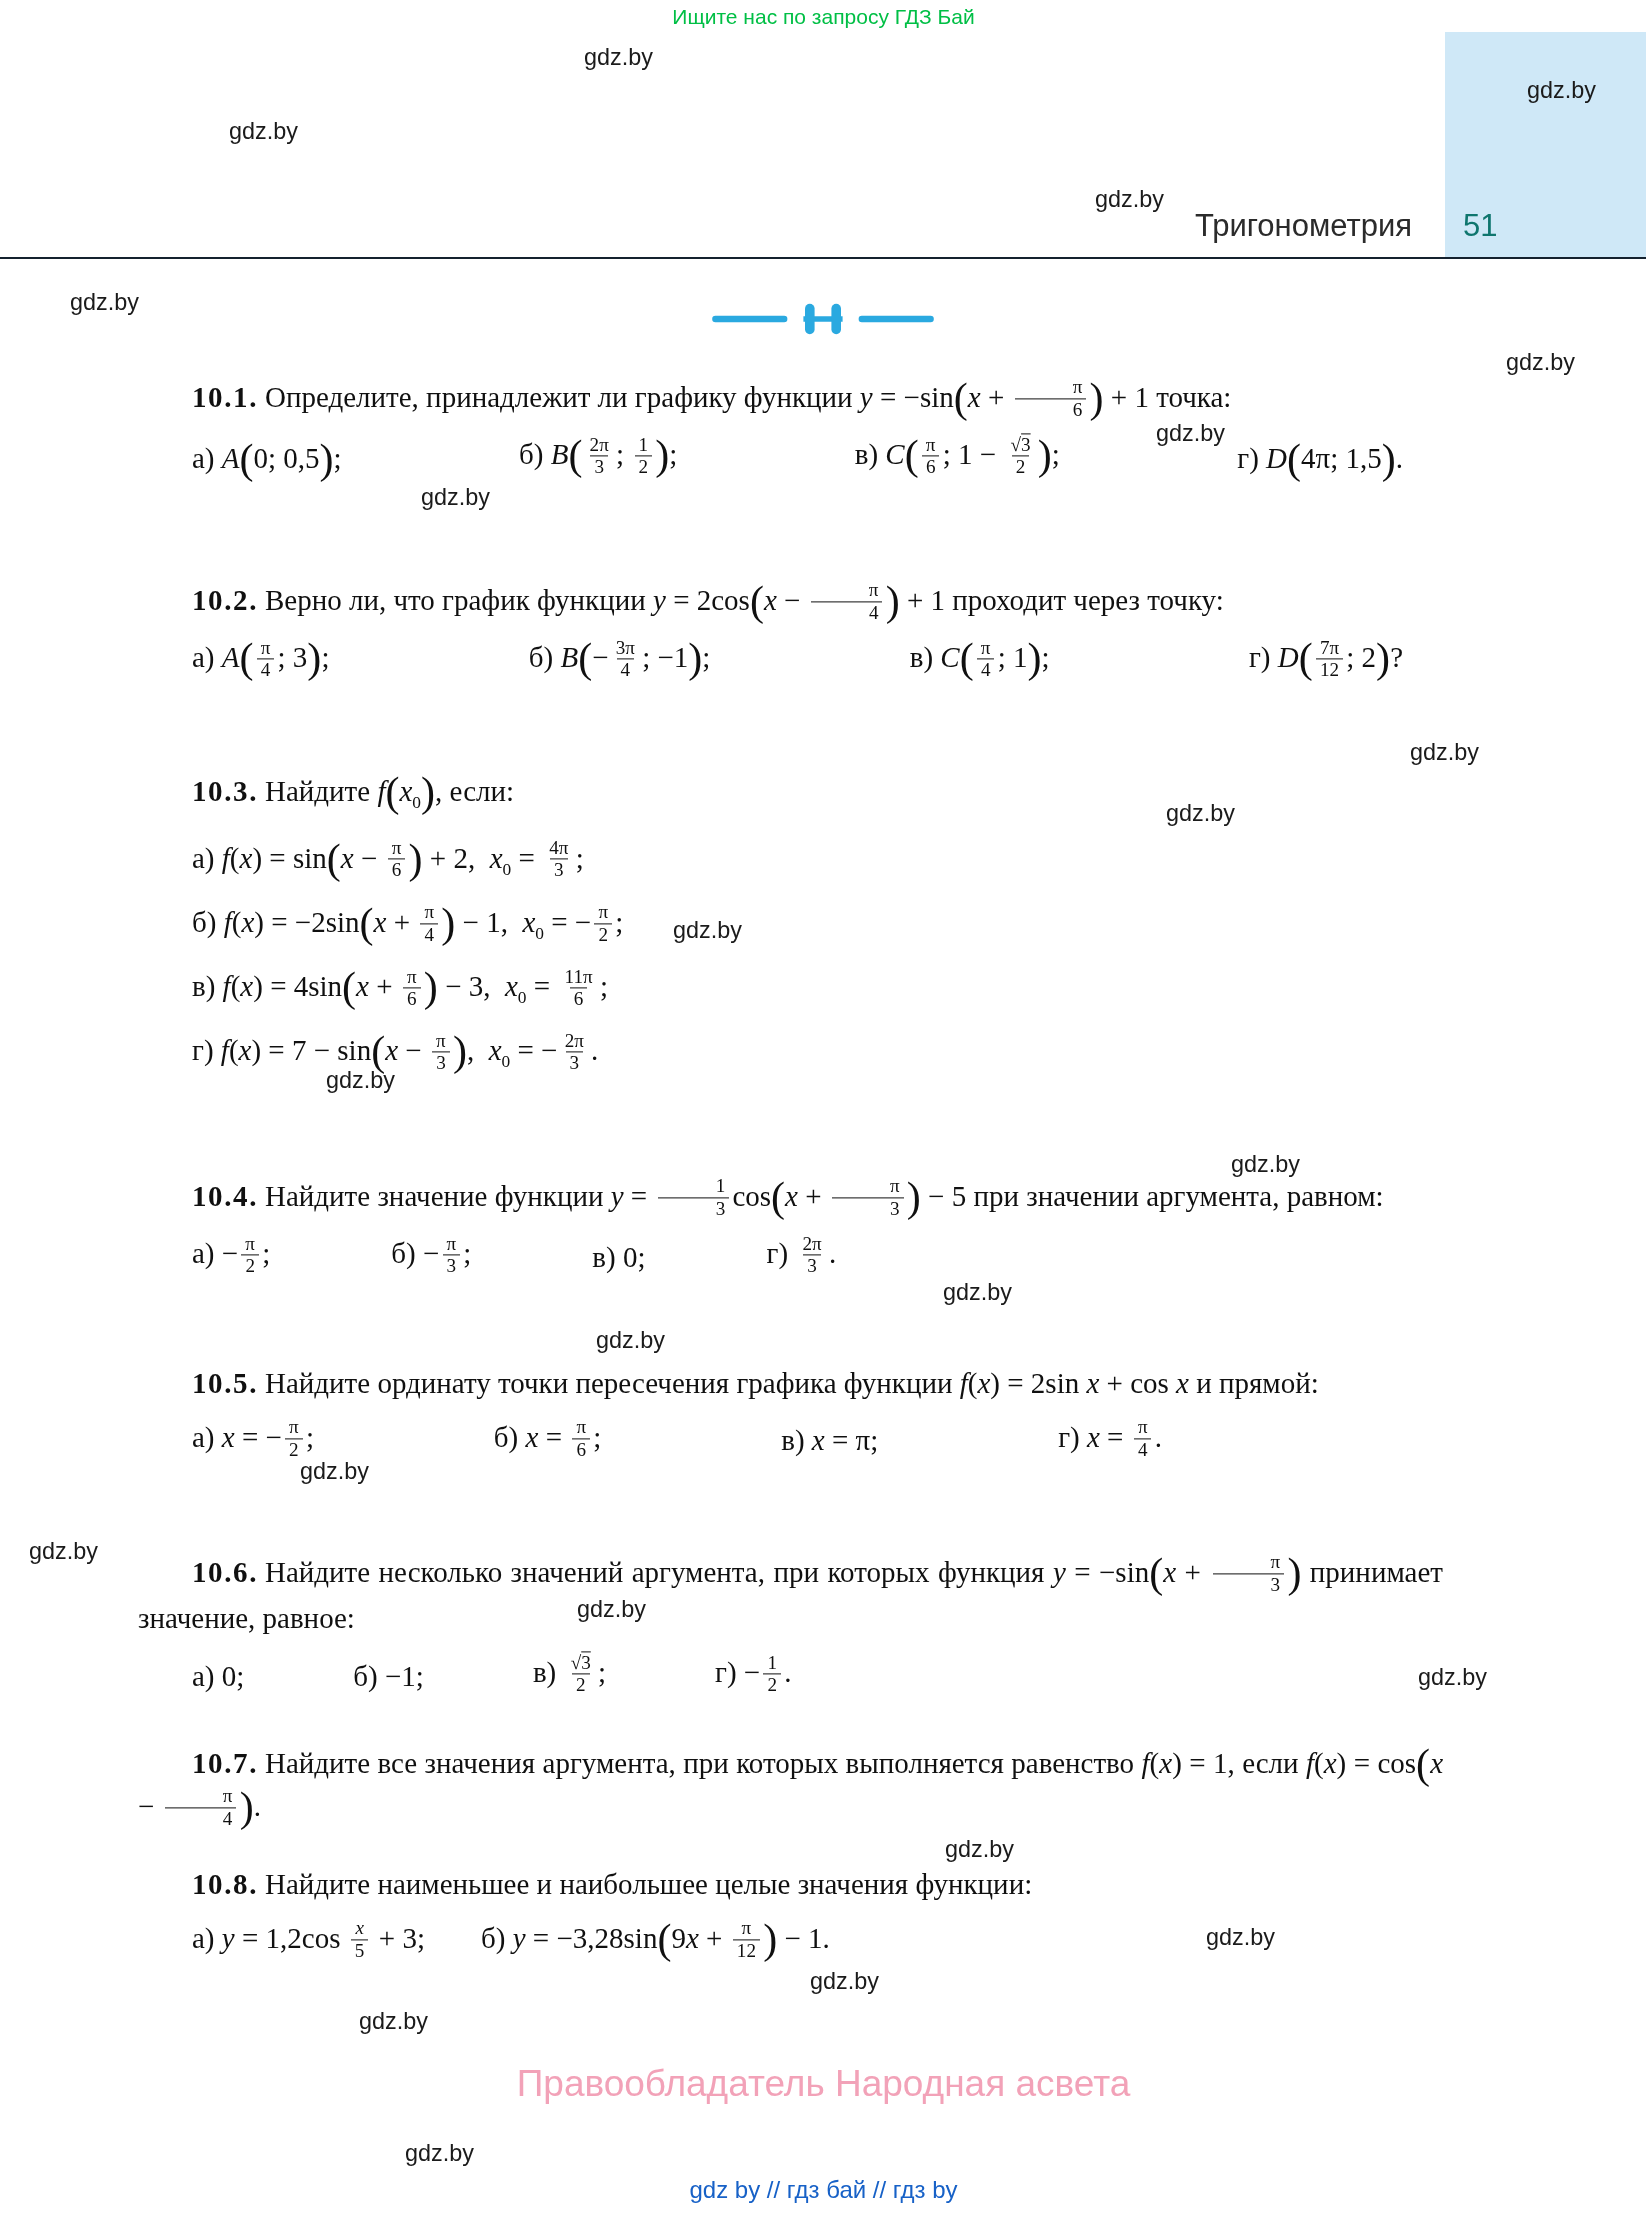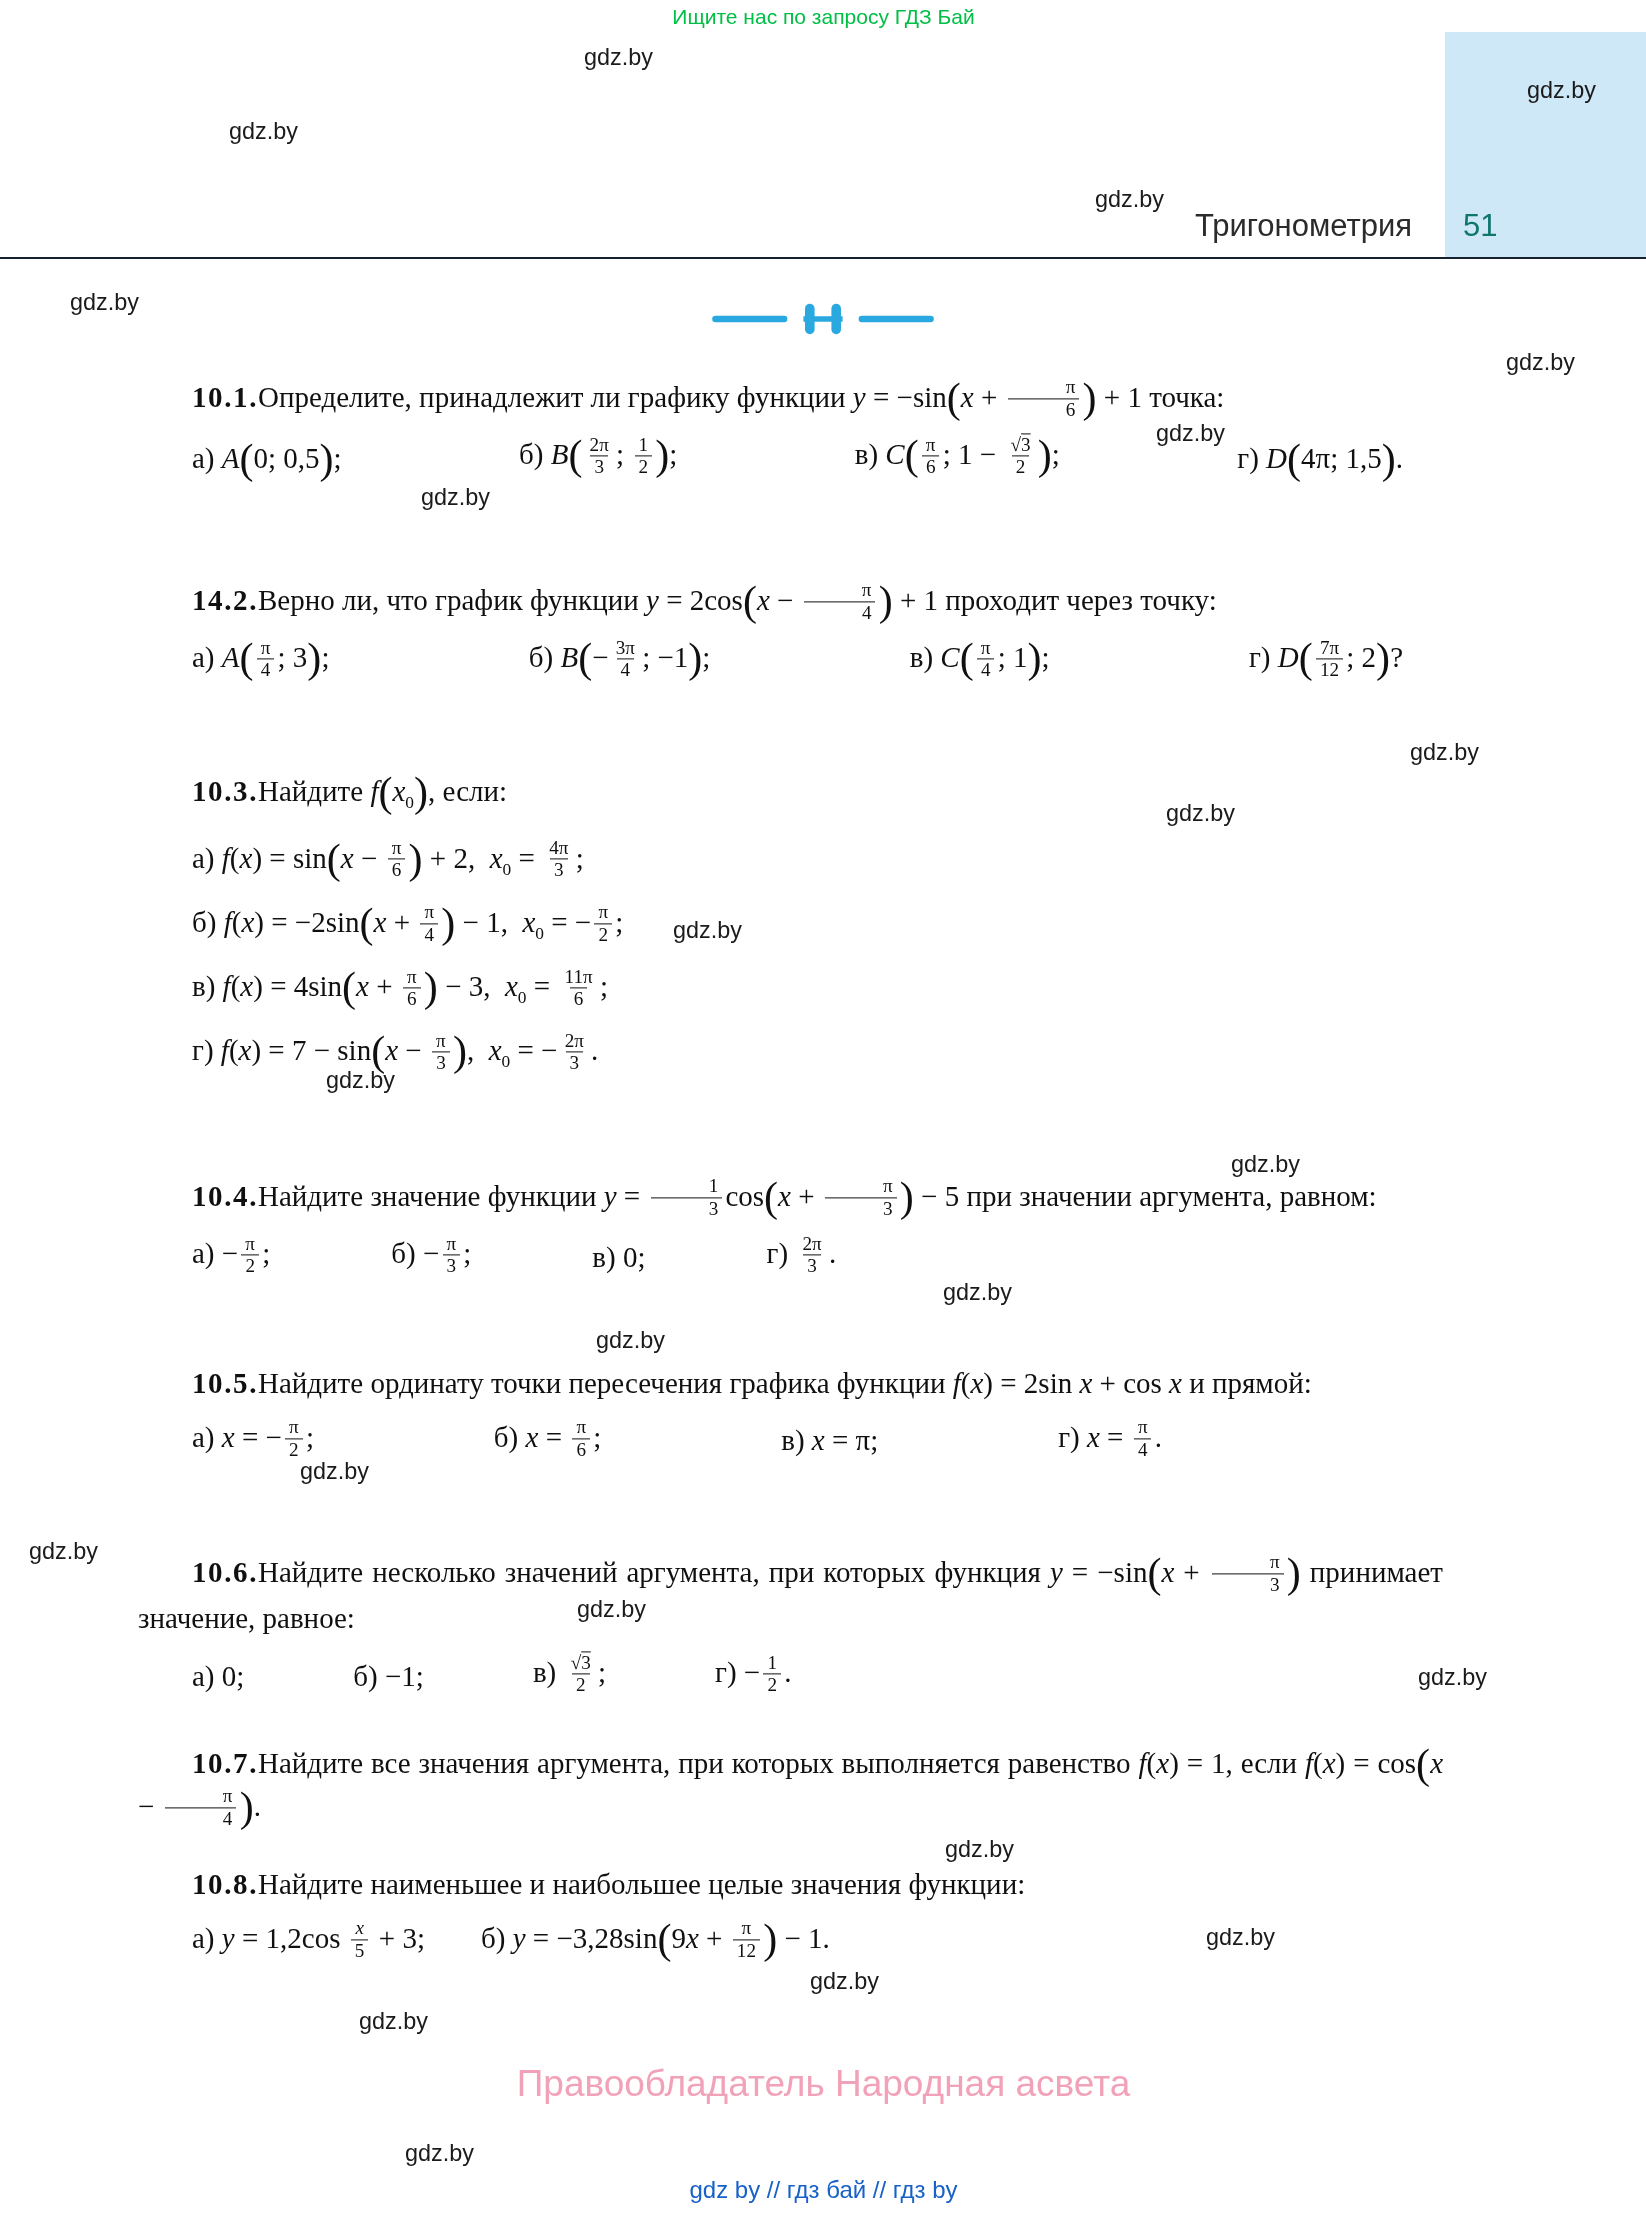--- a/index.html
+++ b/index.html
@@ -13,21 +13,21 @@
 
   .hdr-box { position:absolute; left:1445px; top:32px; width:201px; height:227px; background:#cfe8f7; }
   .hdr-title { position:absolute; top:208px; right:235px; font-family:"Liberation Sans", sans-serif; font-size:31px; color:#2b2b2b;text-align:right; }
   .hdr-num { position:absolute; top:208px; left:1463px; font-family:"Liberation Sans", sans-serif; font-size:31px; color:#0f766e; }
   .hdr-rule { position:absolute; left:0; top:257px; width:1647px; height:2.4px; background:#14212e; }
 
   .divider { position:absolute; left:710px; top:295px; width:226px; height:48px; }
 
   .sec { position:absolute; left:138px; width:1305px; font-size:29px; line-height:1.48; }
   .stmt { text-indent:54px; text-align:justify; }
-  .pn { font-weight:bold; letter-spacing:1.6px; margin-right:0; }
+  .pn { font-weight:bold; letter-spacing:1.6px; margin-right:7px; }
 
   .row { display:flex; margin-top:11px; padding-left:54px; align-items:flex-end;font-family:Liberation Serif, serif; }
   .row.spread { justify-content:space-between; padding-right:40px; }
   .row.narrow { width:1064px; }
   .row.gap150 { gap:121px; }
   .row.gap135 { gap:109px; }
   .row.gap160 { gap:56px; }
   .col { display:flex; flex-direction:column; gap:18px; margin-top:21px; padding-left:54px; }
 
   .fr { display:inline-flex; flex-direction:column; align-items:center; vertical-align:middle;
@@ -84,21 +84,21 @@
         </span>; 1 − <span class="fr">
           <span class="n">√<span class="ov">3</span></span>
           <span class="d">2</span>
         </span><span class="bp">)</span>;</span>
     <span>г) <i>D</i><span class="bp">(</span>4π; 1,5<span class="bp">)</span>.</span>
   </div>
 </section>
 
 <section class="sec" style="top:579px">
   <p class="stmt">
-    <b class="pn">14.2.</b><span>Верно ли, что график функции <i>y</i> = 2cos<span class="bp">(</span><i>x</i> − <span class="fr">
+    <b class="pn">10.2.</b><span>Верно ли, что график функции <i>y</i> = 2cos<span class="bp">(</span><i>x</i> − <span class="fr">
           <span class="n">π</span>
           <span class="d">4</span>
         </span><span class="bp">)</span> + 1 проходит через точку:</span>
   </p>
   <div class="row spread">
     <span>а) <i>A</i><span class="bp">(</span><span class="fr">
           <span class="n">π</span>
           <span class="d">4</span>
         </span>; 3<span class="bp">)</span>;</span>
     <span>б) <i>B</i><span class="bp">(</span>−<span class="fr">

